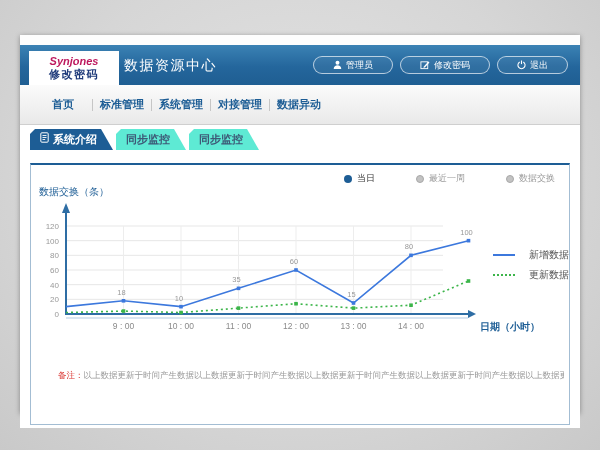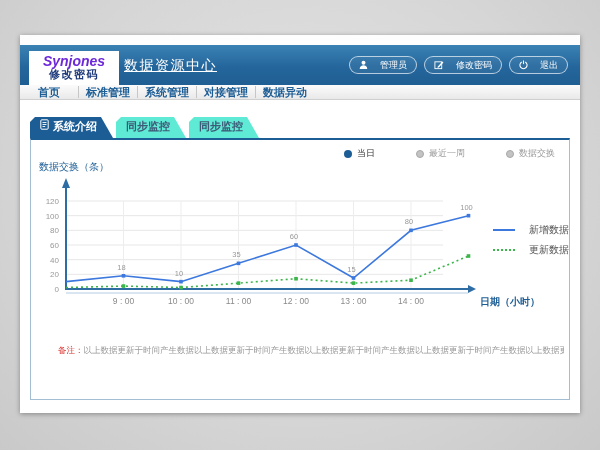--- a/index.html
+++ b/index.html
@@ -9,40 +9,40 @@
             background: radial-gradient(ellipse at 50% 40%, #e4e4e4 0%, #d6d6d6 60%, #c9c9c9 100%); }
   .page { position:absolute; left:20px; top:35px; width:560px; height:378px;
           background:#fff; box-shadow:0 1px 5px rgba(0,0,0,.35); }
   .topstrip { height:10px; background:#fdfdfd; }
 
   
   .header { position:relative; height:40px;
             background:linear-gradient(180deg,#3b82b4 0%, #24669c 55%, #1f5e92 100%); }
   .logo-box { position:absolute; left:9px; top:6px; width:90px; height:34px; background:#fff;
               display:flex; flex-direction:column; align-items:center; justify-content:center; cursor:pointer; }
-  .logo-en { font-size:14px; font-weight:bold; font-style:italic; color:#6d28d9; line-height:13px; }
+  .logo-en { font-size:11px; font-weight:bold; font-style:italic; color:#be185d; line-height:13px; }
   .logo-cn { font-size:11px; font-weight:bold; color:#1e3a7a; letter-spacing:1.5px; line-height:13px; }
   .app-title { position:absolute; left:104px; top:0; height:56px; line-height:40px;
-               color:#fff; font-size:14px; letter-spacing:1.5px;text-decoration:underline; }
+               color:#fff; font-size:14px; letter-spacing:1.5px; }
   .header-actions { position:absolute; right:12px; top:11px; display:flex; gap:7px; }
-  .hbtn { height:18px; padding:0 9px; border:1px solid rgba(255,255,255,.65); border-radius:9px;
+  .hbtn { height:18px; padding:0 19px; border:1px solid rgba(255,255,255,.65); border-radius:9px;
           background:rgba(255,255,255,.06); color:#fff; font-size:9px; display:flex; align-items:center;
-          gap:12px; cursor:pointer; font-family:inherit; }
+          gap:4px; cursor:pointer; font-family:inherit; }
   .hbtn svg { display:block; }
 
   
-  .nav { height:15px; background:linear-gradient(180deg,#fbfbfb,#e9e9e9);
-         border-bottom:1px solid #cfcfcf; display:flex; align-items:center; }
+  .nav { height:40px; background:linear-gradient(180deg,#fbfbfb,#e9e9e9);
+         border-bottom:1px solid #cfcfcf; display:flex; align-items:center; padding-left:14px; }
   .nav-item { min-width:58px; padding:0 6px; text-align:center; color:#1d5d95; font-size:11px;
               font-weight:bold; cursor:pointer; text-decoration:none; }
   .nav-sep { width:1px; height:12px; background:#c6c6c6; }
 
   
   .content { position:relative; height:303px; background:#fff; }
-  .tabs { position:absolute; left:10px; top:17px; display:flex; height:21px;font-family:Liberation Mono, monospace; }
+  .tabs { position:absolute; left:10px; top:4px; display:flex; height:21px; }
   .tab { height:21px; line-height:21px; padding:0 16px 0 10px; margin-right:3px; font-size:11px;
          font-weight:bold; cursor:pointer; display:flex; align-items:center; gap:4px;
          clip-path:polygon(0 100%, 0 5px, 5px 0, calc(100% - 12px) 0, 100% 100%); }
   .tab.active { background:#1d5d95; color:#fff; }
   .tab.inactive { background:#5eead4; color:#3d5a77; }
 
   .panel { position:absolute; left:10px; top:38px; width:540px; height:262px; background:#fff;
            border:1px solid #a3bdd3; border-top:2px solid #1d5d95; }
 
   

